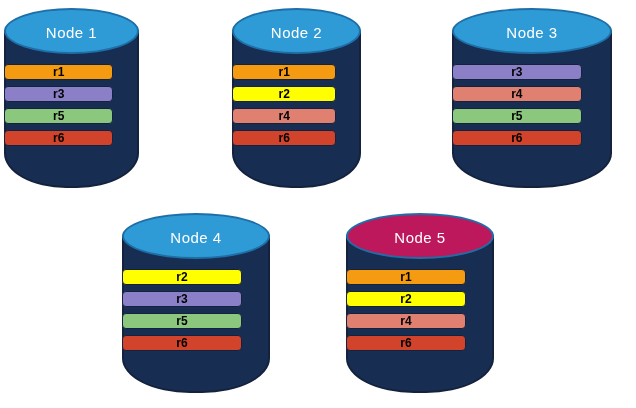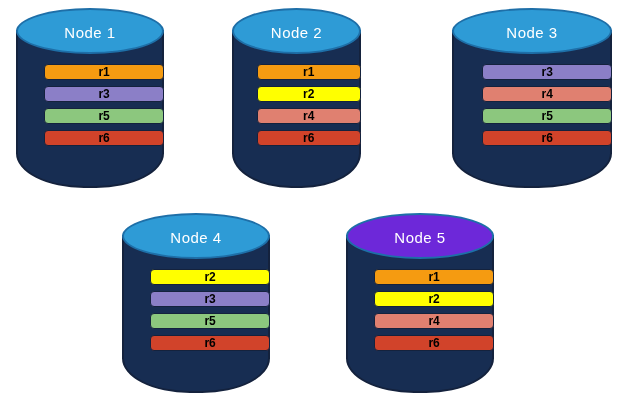--- a/index.html
+++ b/index.html
@@ -73,21 +73,21 @@
   }
 
   
   .bars {
     position: absolute;
     left: 0;
     right: 0;
     top: 56px;
     display: flex;
     flex-direction: column;
-    align-items: flex-end;
+    align-items: flex-start;
     gap: 6px;
   }
 
   .bar {
     width: 81%;
     height: 16px;
     border: 1.5px solid #14223D;
     border-radius: 4px;
     box-sizing: border-box;
     display: flex;
@@ -111,21 +111,21 @@
     border-radius: 50%;
     background: rgba(90, 105, 130, 0.18);
     filter: blur(3px);
     z-index: -1;
   }
 </style>
 </head>
 <body>
 
 <div id="stage" style="background: rgb(255, 255, 255);">
-    <div class="node" style="left: 16px; top: 8px; width: 148px; height: 180px;">
+    <div class="node" style="left: 4px; top: 8px; width: 135px; height: 180px;">
       <div class="cyl">
         <div class="shadow"></div>
         <div class="cyl-body" style="background: rgb(23, 45, 82); border-color: rgb(20, 34, 61);"></div>
         <div class="cyl-top" style="background: rgb(46, 155, 214);">
           <span class="node-title">Node  1</span>
         </div>
         <div class="bars">
           <div class="bar" style="background: rgb(245, 155, 17); border-color: rgb(20, 34, 61);">r1</div>
           <div class="bar" style="background: rgb(139, 127, 199); border-color: rgb(20, 34, 61);">r3</div>
           <div class="bar" style="background: rgb(140, 199, 126); border-color: rgb(20, 34, 61);">r5</div>
@@ -175,21 +175,21 @@
           <div class="bar" style="background: rgb(139, 127, 199); border-color: rgb(20, 34, 61);">r3</div>
           <div class="bar" style="background: rgb(140, 199, 126); border-color: rgb(20, 34, 61);">r5</div>
           <div class="bar" style="background: rgb(209, 67, 42); border-color: rgb(20, 34, 61);">r6</div>
         </div>
       </div>
     </div>
     <div class="node" style="left: 346px; top: 213px; width: 148px; height: 180px;">
       <div class="cyl">
         <div class="shadow"></div>
         <div class="cyl-body" style="background: rgb(23, 45, 82); border-color: rgb(20, 34, 61);"></div>
-        <div class="cyl-top" style="background: #6d28d9; text-align: right;">
+        <div class="cyl-top" style="background: #be185d; text-align: right;">
           <span class="node-title">Node  5</span>
         </div>
         <div class="bars">
           <div class="bar" style="background: rgb(245, 155, 17); border-color: rgb(20, 34, 61);">r1</div>
           <div class="bar" style="background: rgb(255, 255, 0); border-color: rgb(20, 34, 61);">r2</div>
           <div class="bar" style="background: rgb(224, 128, 112); border-color: rgb(20, 34, 61);">r4</div>
           <div class="bar" style="background: rgb(209, 67, 42); border-color: rgb(20, 34, 61);">r6</div>
         </div>
       </div>
     </div>

